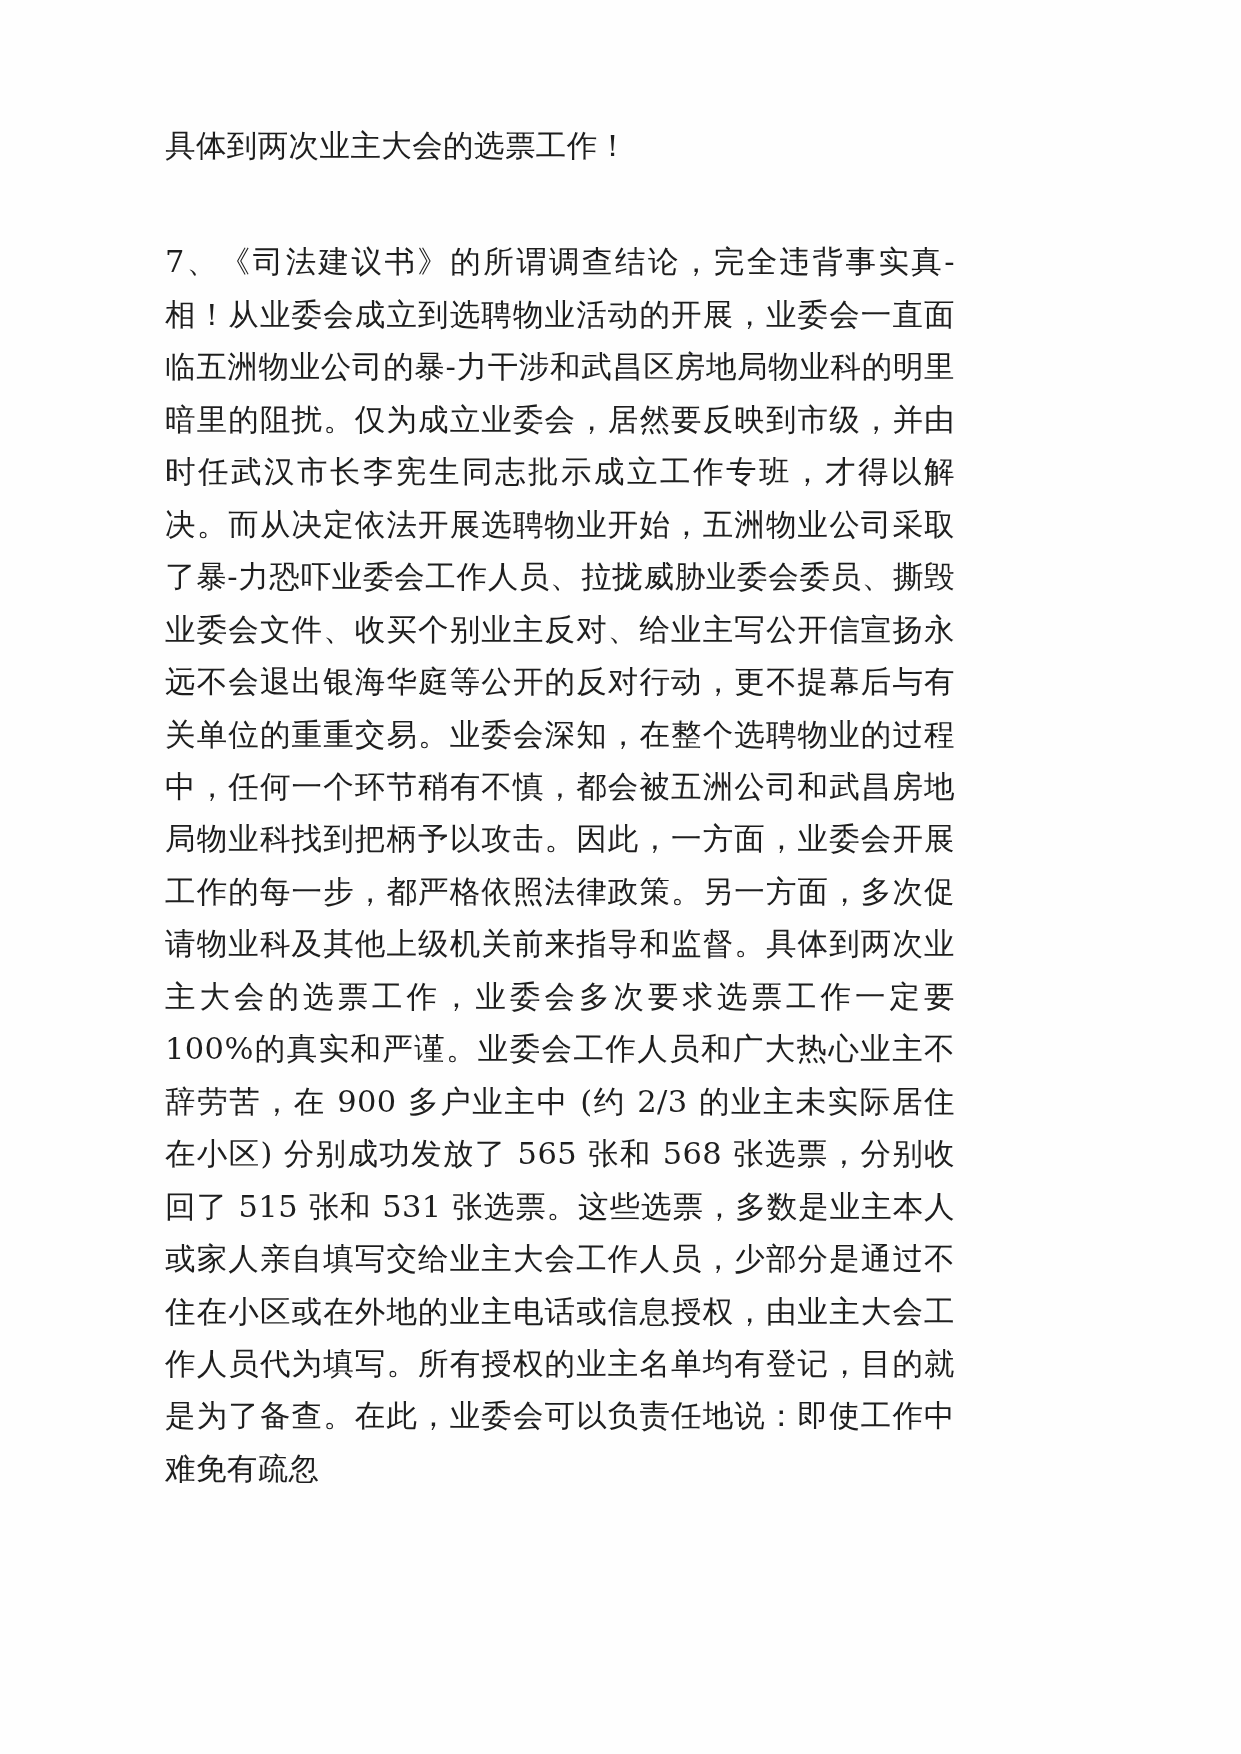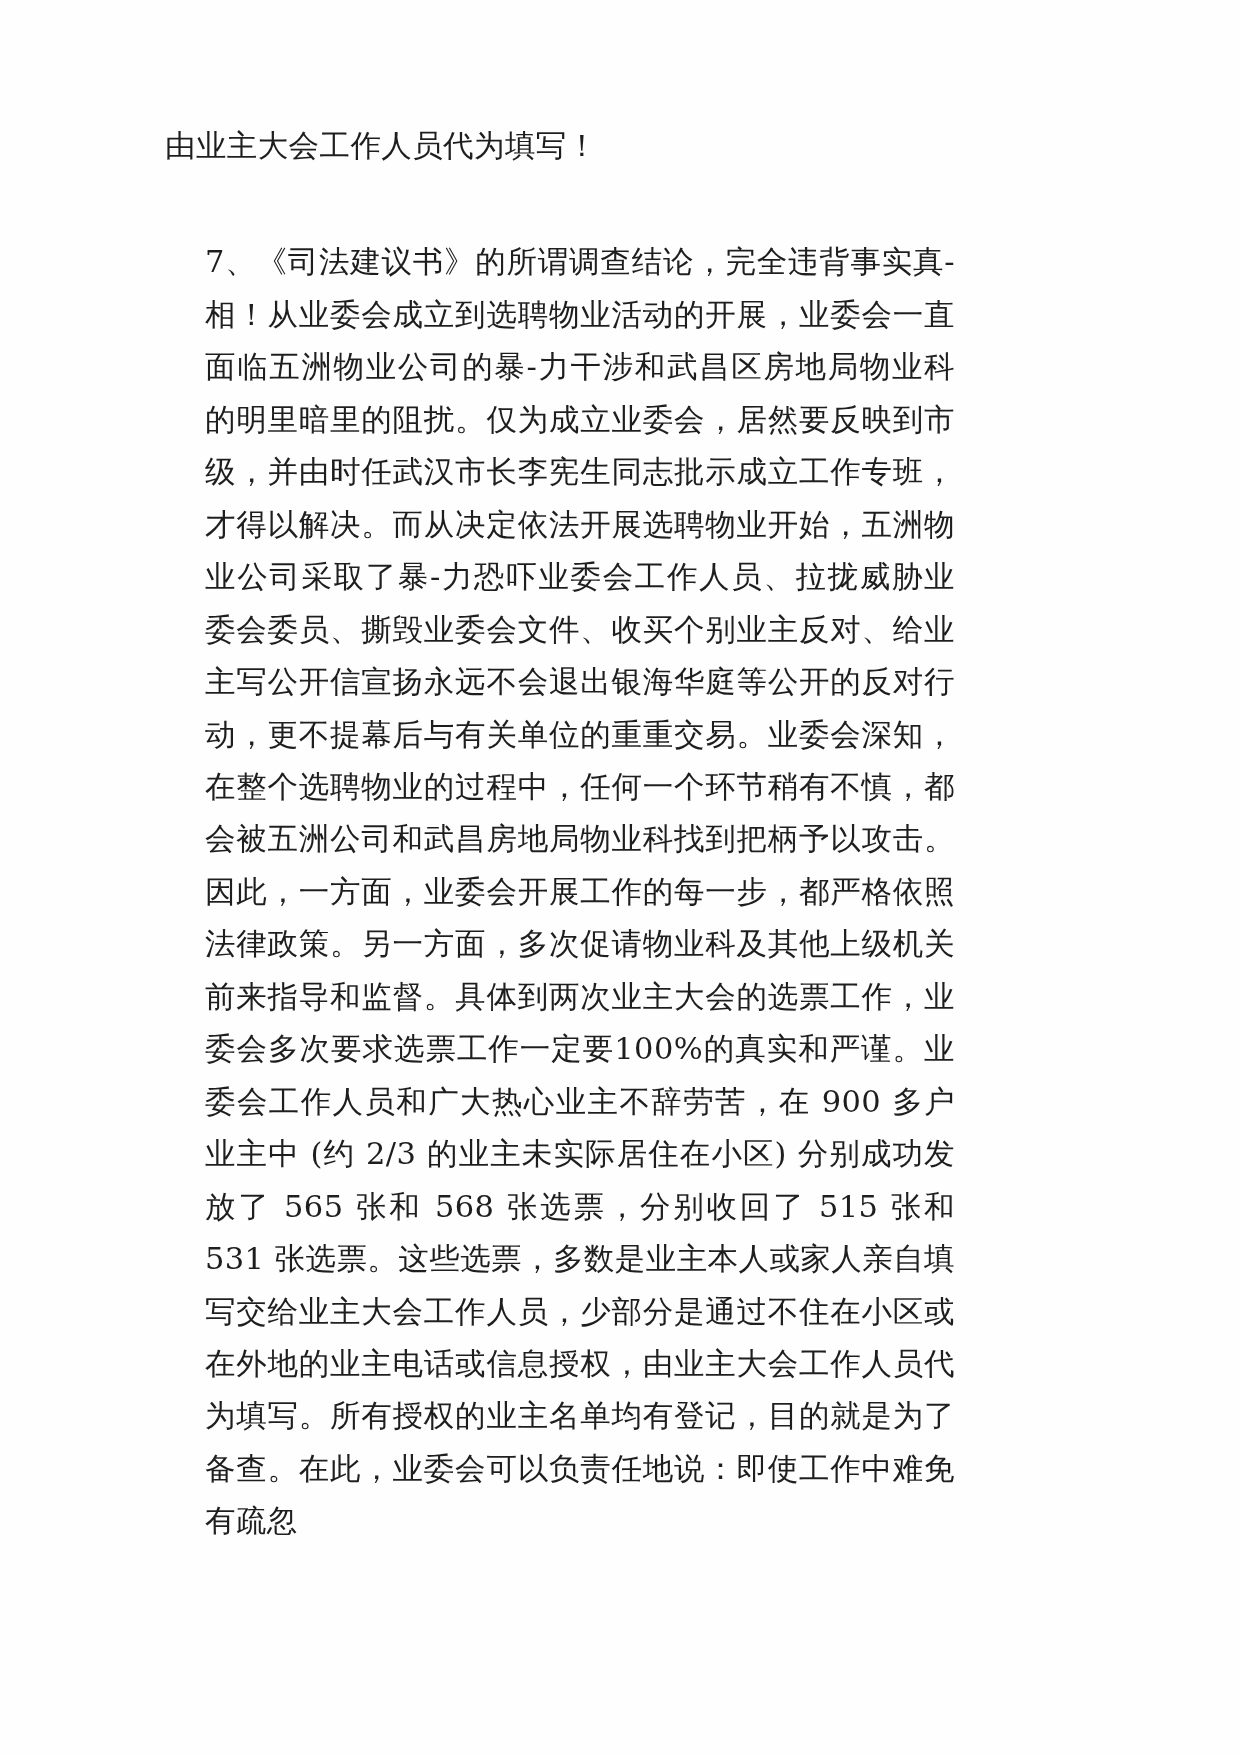--- a/index.html
+++ b/index.html
@@ -36,24 +36,23 @@
     text-align: justify;
     text-justify: inter-character;
     margin: 0;
     color: #1e1e1e;
   }
   .para.first {
     margin-bottom: 64px;
   }
   .para.body {
     text-indent: 0;
-    margin-left: 40px;
   }
 </style>
 </head>
 <body>
 
 <div class="page">
   <div class="content">
-    <p class="para first">由业主大会工作人员代为填写！</p>
+    <p class="para first">具体到两次业主大会的选票工作！</p>
     <p class="para body">7、《司法建议书》的所谓调查结论，完全违背事实真-相！从业委会成立到选聘物业活动的开展，业委会一直面临五洲物业公司的暴-力干涉和武昌区房地局物业科的明里暗里的阻扰。仅为成立业委会，居然要反映到市级，并由时任武汉市长李宪生同志批示成立工作专班，才得以解决。而从决定依法开展选聘物业开始，五洲物业公司采取了暴-力恐吓业委会工作人员、拉拢威胁业委会委员、撕毁业委会文件、收买个别业主反对、给业主写公开信宣扬永远不会退出银海华庭等公开的反对行动，更不提幕后与有关单位的重重交易。业委会深知，在整个选聘物业的过程中，任何一个环节稍有不慎，都会被五洲公司和武昌房地局物业科找到把柄予以攻击。因此，一方面，业委会开展工作的每一步，都严格依照法律政策。另一方面，多次促请物业科及其他上级机关前来指导和监督。具体到两次业主大会的选票工作，业委会多次要求选票工作一定要100%的真实和严谨。业委会工作人员和广大热心业主不辞劳苦，在 900 多户业主中 (约 2/3 的业主未实际居住在小区) 分别成功发放了 565 张和 568 张选票，分别收回了 515 张和 531 张选票。这些选票，多数是业主本人或家人亲自填写交给业主大会工作人员，少部分是通过不住在小区或在外地的业主电话或信息授权，由业主大会工作人员代为填写。所有授权的业主名单均有登记，目的就是为了备查。在此，业委会可以负责任地说：即使工作中难免有疏忽</p>
   </div>
 </div>
 
 </body></html>

